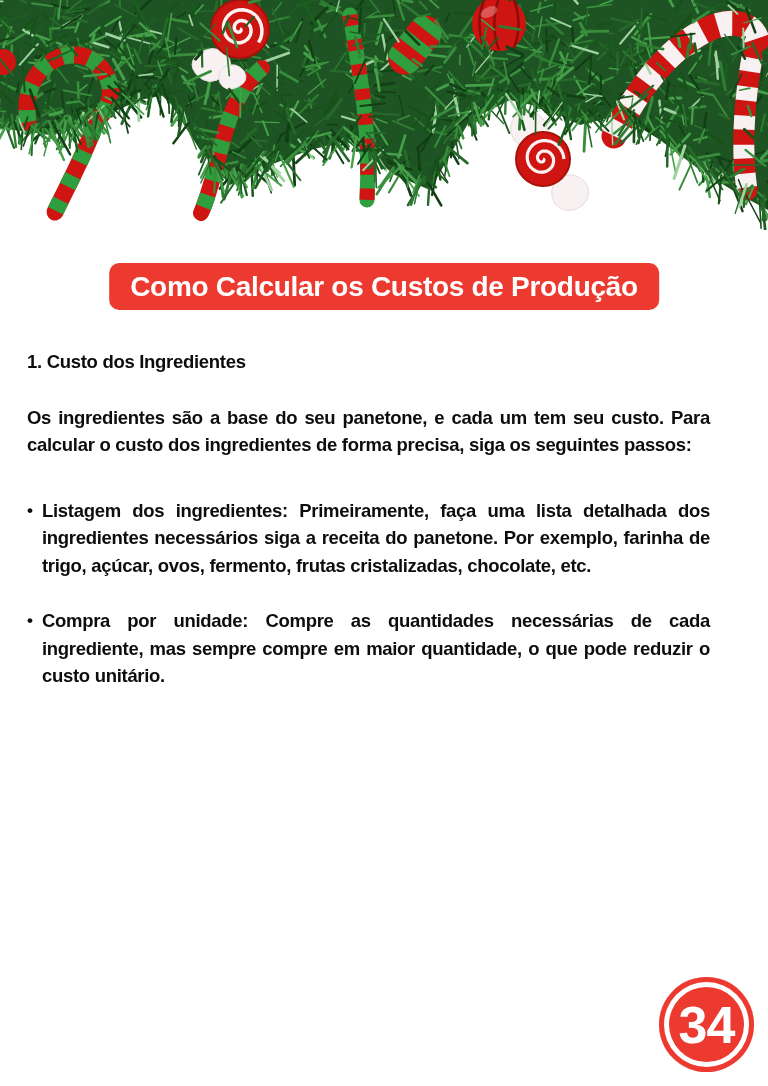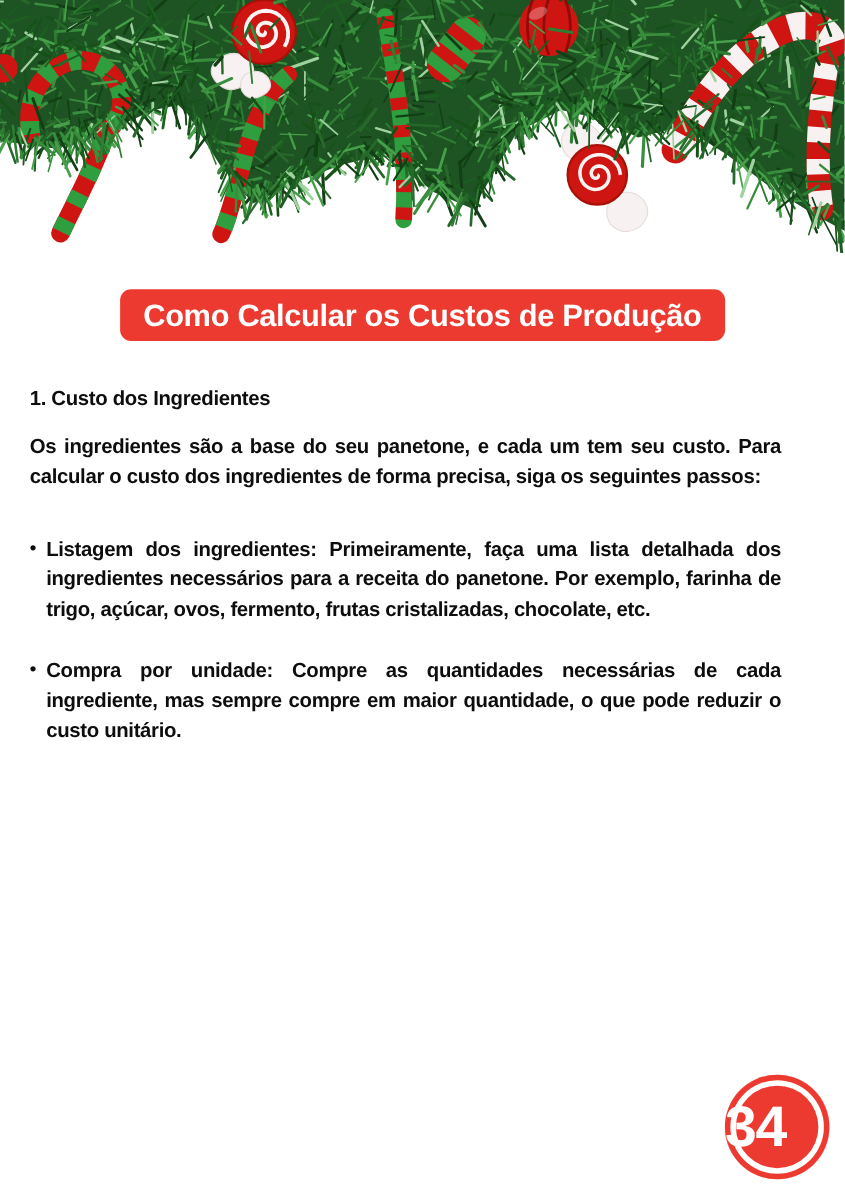--- a/index.html
+++ b/index.html
@@ -22,31 +22,31 @@
     border-radius:10px;padding:7px 21px;white-space:nowrap;
     font-size:28px;font-weight:700;letter-spacing:-0.3px;line-height:33px;
   }
   .content{
     position:absolute;top:348px;left:27px;width:683px;
     color:var(--text-color);font-weight:700;font-size:18.5px;
     line-height:27.5px;letter-spacing:-0.3px;
   }
   .para{text-align:justify}
   .section-heading{font-size:18.5px;font-weight:700;}
-  .para-2{margin-top:16px}
+  .para-2{margin-top:28px}
   .bullet-list{list-style:none;margin-top:38px}
   .bullet-list li{display:flex}
   .bullet-list li + li{margin-top:28px}
   .dot{width:15px;flex:0 0 15px;font-size:17px}
   .li-text{flex:1;text-align:justify}
   .page-badge{
     position:absolute;right:14px;bottom:14px;width:95px;height:95px;border-radius:50%;
     background:var(--accent-red);
     box-shadow:inset 0 0 0 5px var(--accent-red), inset 0 0 0 10px #fff;
-    display:flex;align-items:center;
+    display:flex;align-items:center;justify-content:center;
   }
   .page-badge span{color:#fff;font-size:52px;font-weight:700;letter-spacing:-1px}
 </style>
 </head>
 <body>
 
 <div class="page">
 
   <div class="header-photo">
     <svg id="garland-svg" width="768" height="230" viewBox="0 0 768 230" xmlns="http://www.w3.org/2000/svg">
@@ -1426,21 +1426,21 @@
   <div class="banner">
     <span>Como Calcular os Custos de Produção</span>
   </div>
 
   <div class="content">
     <h2 class="section-heading">1. Custo dos Ingredientes</h2>
     <p class="para para-2">Os ingredientes são a base do seu panetone, e cada um tem seu custo. Para calcular o custo dos ingredientes de forma precisa, siga os seguintes passos:</p>
     <ul class="bullet-list">
       <li>
         <span class="dot">•</span>
-        <span class="li-text">Listagem dos ingredientes: Primeiramente, faça uma lista detalhada dos ingredientes necessários para a receita do panetone. Por exemplo, farinha de trigo, açúcar, ovos, fermento, frutas cristalizadas, chocolate, etc.</span>
+        <span class="li-text">Listagem dos ingredientes: Primeiramente, faça uma lista detalhada dos ingredientes necessários siga a receita do panetone. Por exemplo, farinha de trigo, açúcar, ovos, fermento, frutas cristalizadas, chocolate, etc.</span>
       </li>
       <li>
         <span class="dot">•</span>
         <span class="li-text">Compra por unidade: Compre as quantidades necessárias de cada ingrediente, mas sempre compre em maior quantidade, o que pode reduzir o custo unitário.</span>
       </li>
     </ul>
   </div>
 
   <div class="page-badge">
     <span>34</span>

